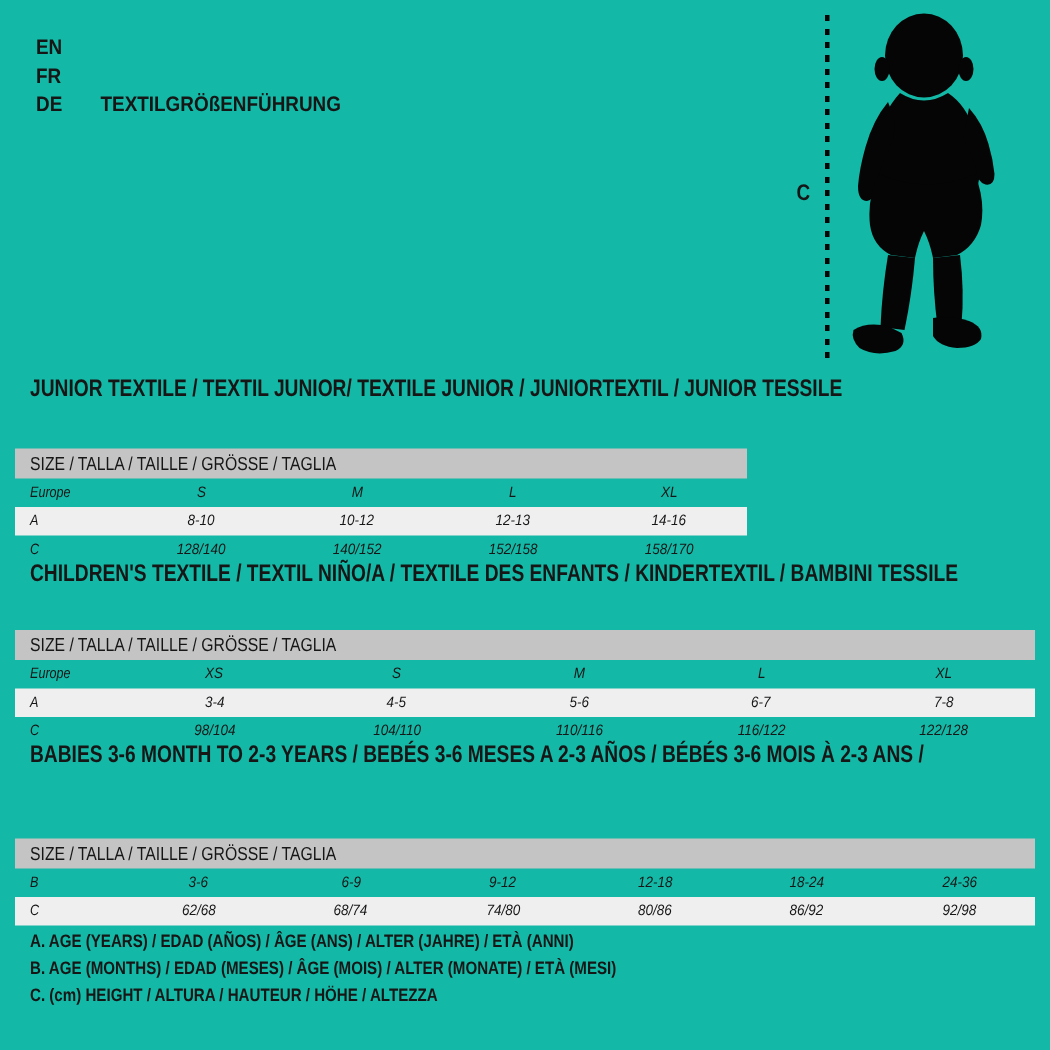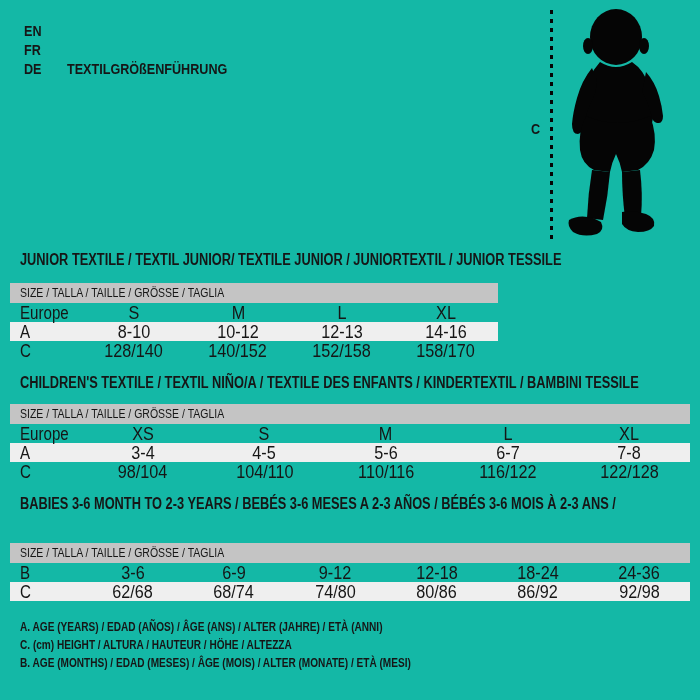--- a/index.html
+++ b/index.html
@@ -23,27 +23,27 @@
   .measure-c{position:absolute;left:531px;top:120px;font-size:15px;font-weight:700;}
   .baby-svg{position:absolute;left:556px;top:6px;}
 
   
   .section{position:absolute;left:10px;}
   #sec0{top:251px;width:488px;height:112px;}
   #sec1{top:374px;width:680px;height:110px;}
   #sec2{top:495px;width:680px;height:110px;}
   .sec-title{position:absolute;left:10px;top:0;font-size:16px;font-weight:700;line-height:18px;}
   .sec-title .txt{transform:scaleX(0.8);}
-  .size-table{position:absolute;left:0;width:100%;}
+  .size-table{position:absolute;left:0;width:100%;margin-top:16px;}
   #sec0 .size-table{top:32px;}
   #sec1 .size-table{top:30px;}
   #sec2 .size-table{top:48px;}
   .size-bar{height:20px;background:var(--bar,#c4c4c4);display:flex;align-items:center;
     padding-left:10px;font-size:12.5px;box-sizing:border-box;}
-  .trow{height:19px;display:flex;font-size:18px;}
+  .trow{height:19px;display:flex;align-items:center;font-size:10px;font-style:italic;}
   .trow.shaded{background:var(--shade,#efefef);}
   .tlabel{width:72px;flex:none;padding-left:10px;box-sizing:border-box;}
   .tcell{flex:1;text-align:center;}
 
   
   .footnotes{position:absolute;left:20px;top:618px;}
   .fnote{height:18px;font-size:12px;font-weight:700;display:flex;align-items:center;}
 </style>
 </head>
 <body>
@@ -182,20 +182,20 @@
           </div>
         </div>
     </div>
   </section>
 
   <div class="footnotes">
       <div class="fnote">
         <span class="txt">A. AGE (YEARS) / EDAD (AÑOS) / ÂGE (ANS) / ALTER (JAHRE) / ETÀ (ANNI)</span>
       </div>
       <div class="fnote">
+        <span class="txt">B. AGE (MONTHS) / EDAD (MESES) / ÂGE (MOIS) / ALTER (MONATE) / ETÀ (MESI)</span>
+      </div>
+      <div class="fnote">
         <span class="txt">C. (cm) HEIGHT / ALTURA / HAUTEUR / HÖHE / ALTEZZA</span>
       </div>
-      <div class="fnote">
-        <span class="txt">B. AGE (MONTHS) / EDAD (MESES) / ÂGE (MOIS) / ALTER (MONATE) / ETÀ (MESI)</span>
-      </div>
     </div>
 
 </div>
 
 </body></html>

